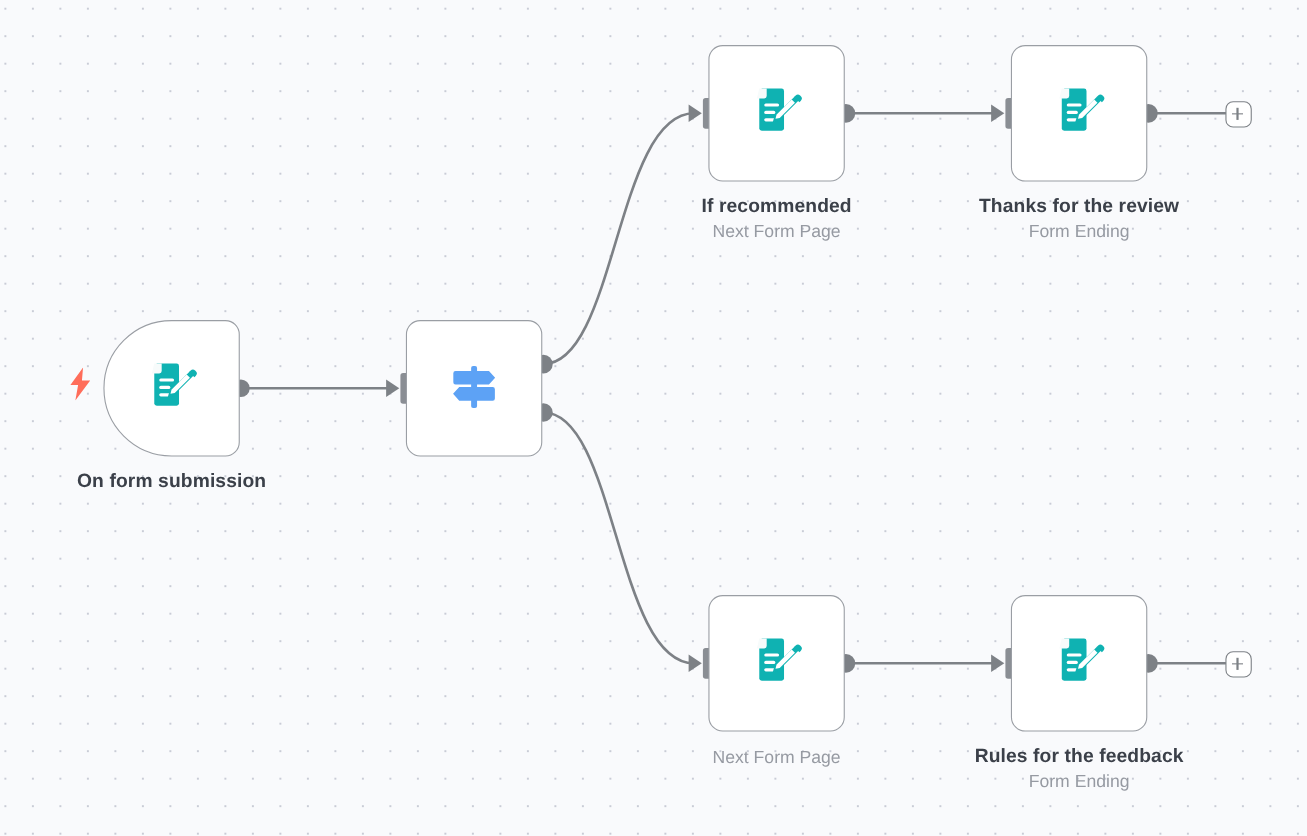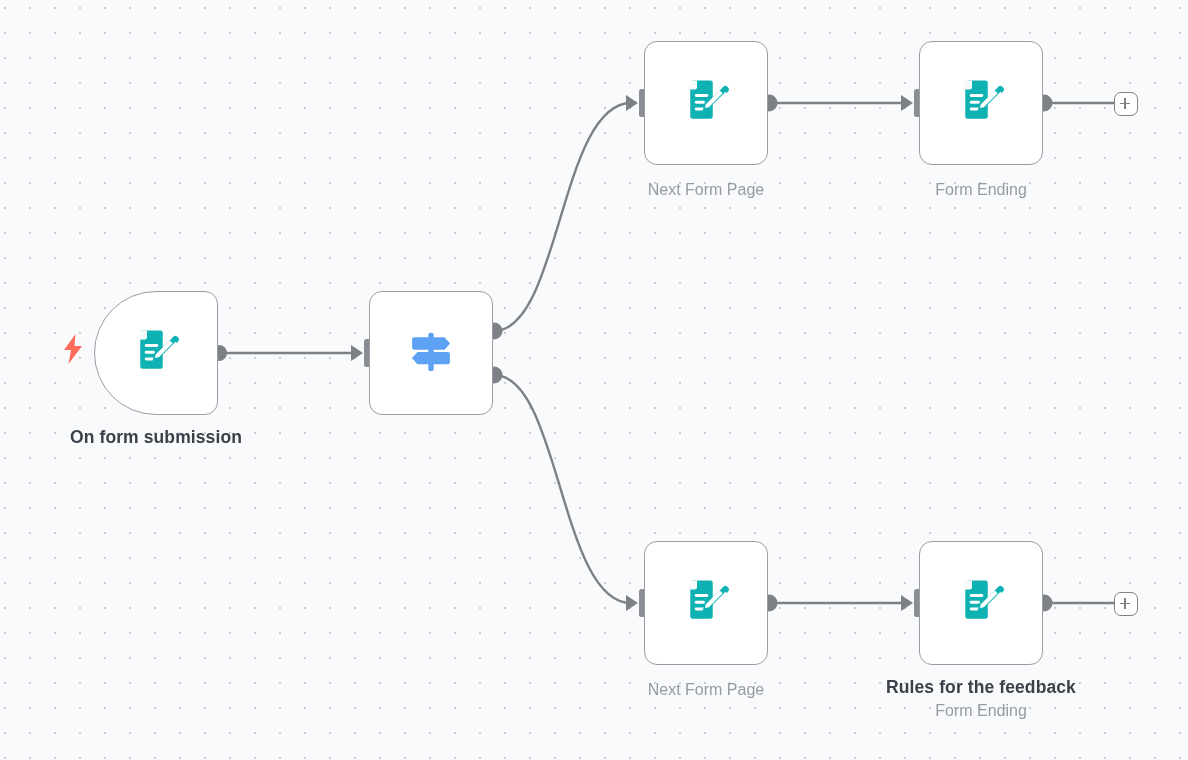--- a/index.html
+++ b/index.html
@@ -211,36 +211,38 @@
       <path fill="#f7fbfb" d="M10 4 L8 12 h6 a2 2 0 0 0 2 -2 V4 z"></path>
       <rect fill="#ffffff" x="14" y="16" width="12" height="2.6" rx="1.3"></rect>
       <rect fill="#ffffff" x="14" y="22" width="9" height="2.6" rx="1.3"></rect>
       <rect fill="#ffffff" x="14" y="28" width="9" height="2.6" rx="1.3"></rect>
       <path fill="#0fb2b2" d="M38.6 10.4 l3.2 3.2 -16.4 16.4 -4.6 1.4 1.4 -4.6 z"></path>
       <path fill="#ffffff" d="M36.2 12.8 l2.6 2.6 -12.3 12.3 -3.4 0.8 0.8 -3.4 z"></path>
       <path fill="#0fb2b2" d="M39.4 9.6 a2.6 2.6 0 0 1 3.6 0 l0.6 0.6 a2.6 2.6 0 0 1 0 3.6 l-1.2 1.2 -4.2 -4.2 z"></path>
     </svg>
   </div>
   <div class="node-label" style="left:506px; top:177px; width:400px;">
+    <div class="node-title">If recommended</div>
     <div class="node-subtitle">Next Form Page</div>
   </div>
 
   <div class="node regular" style="left:919px; top:41px;">
     <svg class="node-icon" width="54" height="54" viewBox="0 0 48 48">
       <path fill="#0fb2b2" d="M12 4 h16 a2 2 0 0 1 2 2 v30 a2 2 0 0 1 -2 2 H12 a2 2 0 0 1 -2 -2 V12 z"></path>
       <path fill="#f7fbfb" d="M10 4 L8 12 h6 a2 2 0 0 0 2 -2 V4 z"></path>
       <rect fill="#ffffff" x="14" y="16" width="12" height="2.6" rx="1.3"></rect>
       <rect fill="#ffffff" x="14" y="22" width="9" height="2.6" rx="1.3"></rect>
       <rect fill="#ffffff" x="14" y="28" width="9" height="2.6" rx="1.3"></rect>
       <path fill="#0fb2b2" d="M38.6 10.4 l3.2 3.2 -16.4 16.4 -4.6 1.4 1.4 -4.6 z"></path>
       <path fill="#ffffff" d="M36.2 12.8 l2.6 2.6 -12.3 12.3 -3.4 0.8 0.8 -3.4 z"></path>
       <path fill="#0fb2b2" d="M39.4 9.6 a2.6 2.6 0 0 1 3.6 0 l0.6 0.6 a2.6 2.6 0 0 1 0 3.6 l-1.2 1.2 -4.2 -4.2 z"></path>
     </svg>
   </div>
   <div class="node-label" style="left:781px; top:177px; width:400px;">
+    <div class="node-title">Thanks for the review</div>
     <div class="node-subtitle">Form Ending</div>
   </div>
 
   <div class="node regular" style="left:644px; top:541px;">
     <svg class="node-icon" width="54" height="54" viewBox="0 0 48 48">
       <path fill="#0fb2b2" d="M12 4 h16 a2 2 0 0 1 2 2 v30 a2 2 0 0 1 -2 2 H12 a2 2 0 0 1 -2 -2 V12 z"></path>
       <path fill="#f7fbfb" d="M10 4 L8 12 h6 a2 2 0 0 0 2 -2 V4 z"></path>
       <rect fill="#ffffff" x="14" y="16" width="12" height="2.6" rx="1.3"></rect>
       <rect fill="#ffffff" x="14" y="22" width="9" height="2.6" rx="1.3"></rect>
       <rect fill="#ffffff" x="14" y="28" width="9" height="2.6" rx="1.3"></rect>

